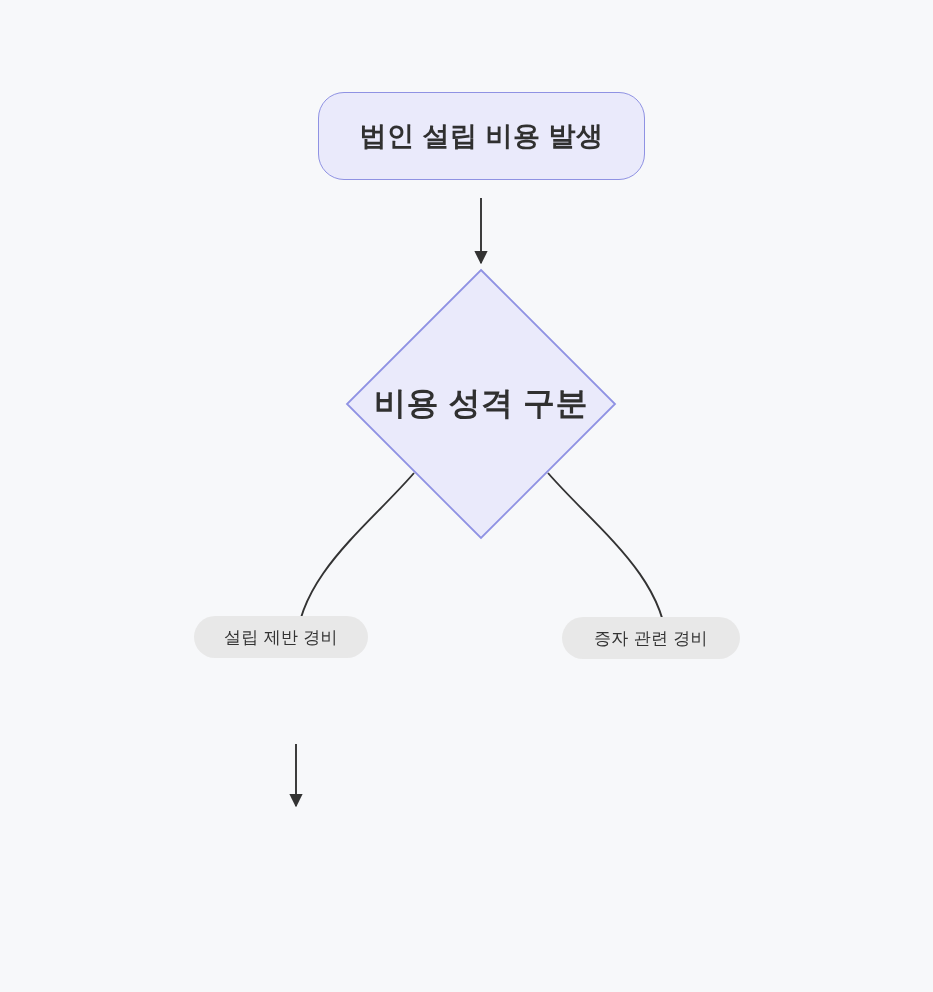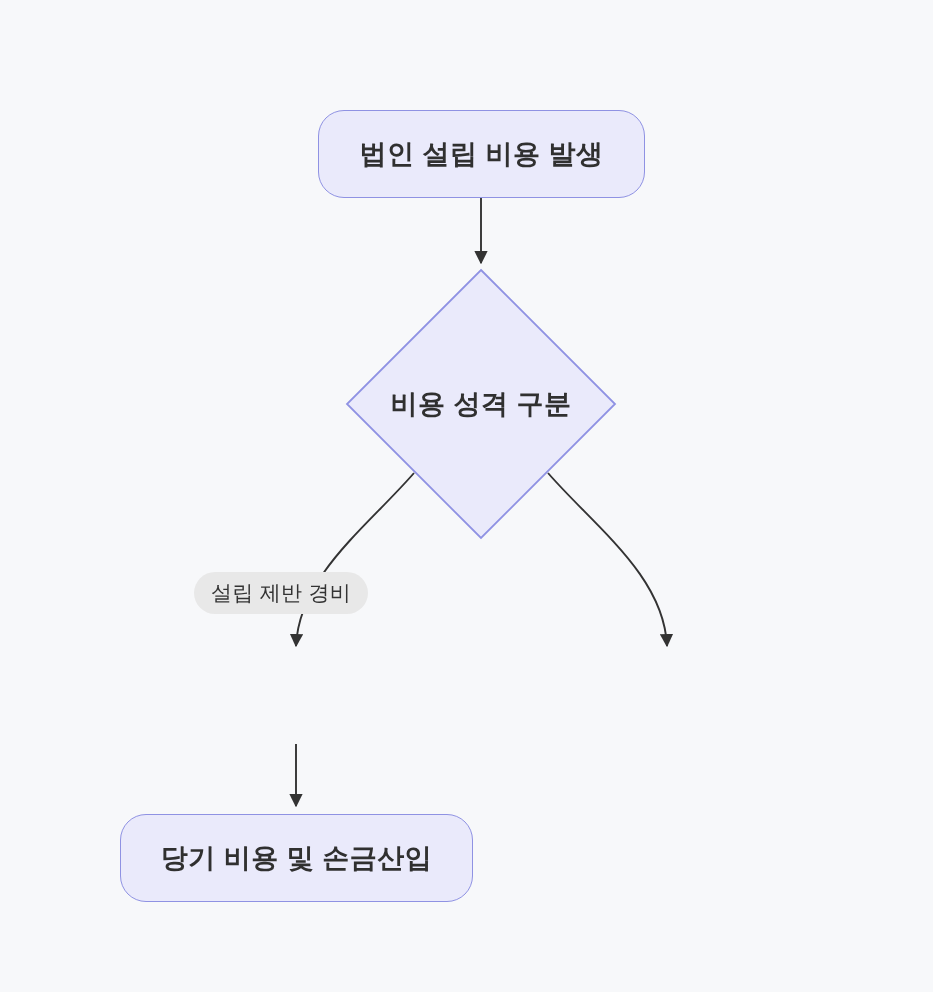--- a/index.html
+++ b/index.html
@@ -55,41 +55,42 @@
   .diamond-label {
     position: absolute;
     left: 347px;
     top: 270px;
     width: 268px;
     height: 268px;
     display: flex;
     align-items: center;
     justify-content: center;
     color: var(--node-text, #303030);
-    font-size: 27px;
+    font-size: 32px;
     font-weight: 600;
     letter-spacing: 0.5px;
     white-space: nowrap;
     pointer-events: none;
   }
   .edge-label {
     position: absolute;
     box-sizing: border-box;
     background: var(--edge-label-fill, #e8e8e8);
     border-radius: 21px;
     display: flex;
     align-items: center;
     justify-content: center;
     color: var(--edge-label-text, #333);
-    font-size: 21px;
+    font-size: 17px;
     font-weight: 500;
     letter-spacing: 0.3px;
     white-space: nowrap;
+    margin-top: 44px;
   }
-  .node-start          { left: 318px; top: 110px; width: 327px; height: 88px; }
+  .node-start          { left: 318px; top: 92px; width: 327px; height: 88px; }
   .node-startup-cost   { left: 152px; top: 656px; width: 286px; height: 88px; }
   .node-tax-adjust     { left: 482px; top: 656px; width: 371px; height: 88px; }
   .node-current-exp    { left: 120px; top: 814px; width: 353px; height: 88px; }
   .edge-label-left     { left: 194px; top: 572px; width: 174px; height: 42px; }
   .edge-label-right    { left: 562px; top: 573px; width: 178px; height: 42px; }
 </style>
 </head>
 <body>
 
 <div class="canvas">
@@ -112,20 +113,20 @@
   </div>
 
   <div class="diamond-label">
     <span>비용 성격 구분</span>
   </div>
 
   <div class="edge-label edge-label-left">
     <span>설립 제반 경비</span>
   </div>
 
+  <div class="edge-label edge-label-right">
+    <span>증자 관련 경비</span>
+  </div>
 
 
 
-  <div class="node node-current-exp">
-    <span>당기 비용 및 손금산입</span>
-  </div>
 
 </div>
 
 </body></html>

